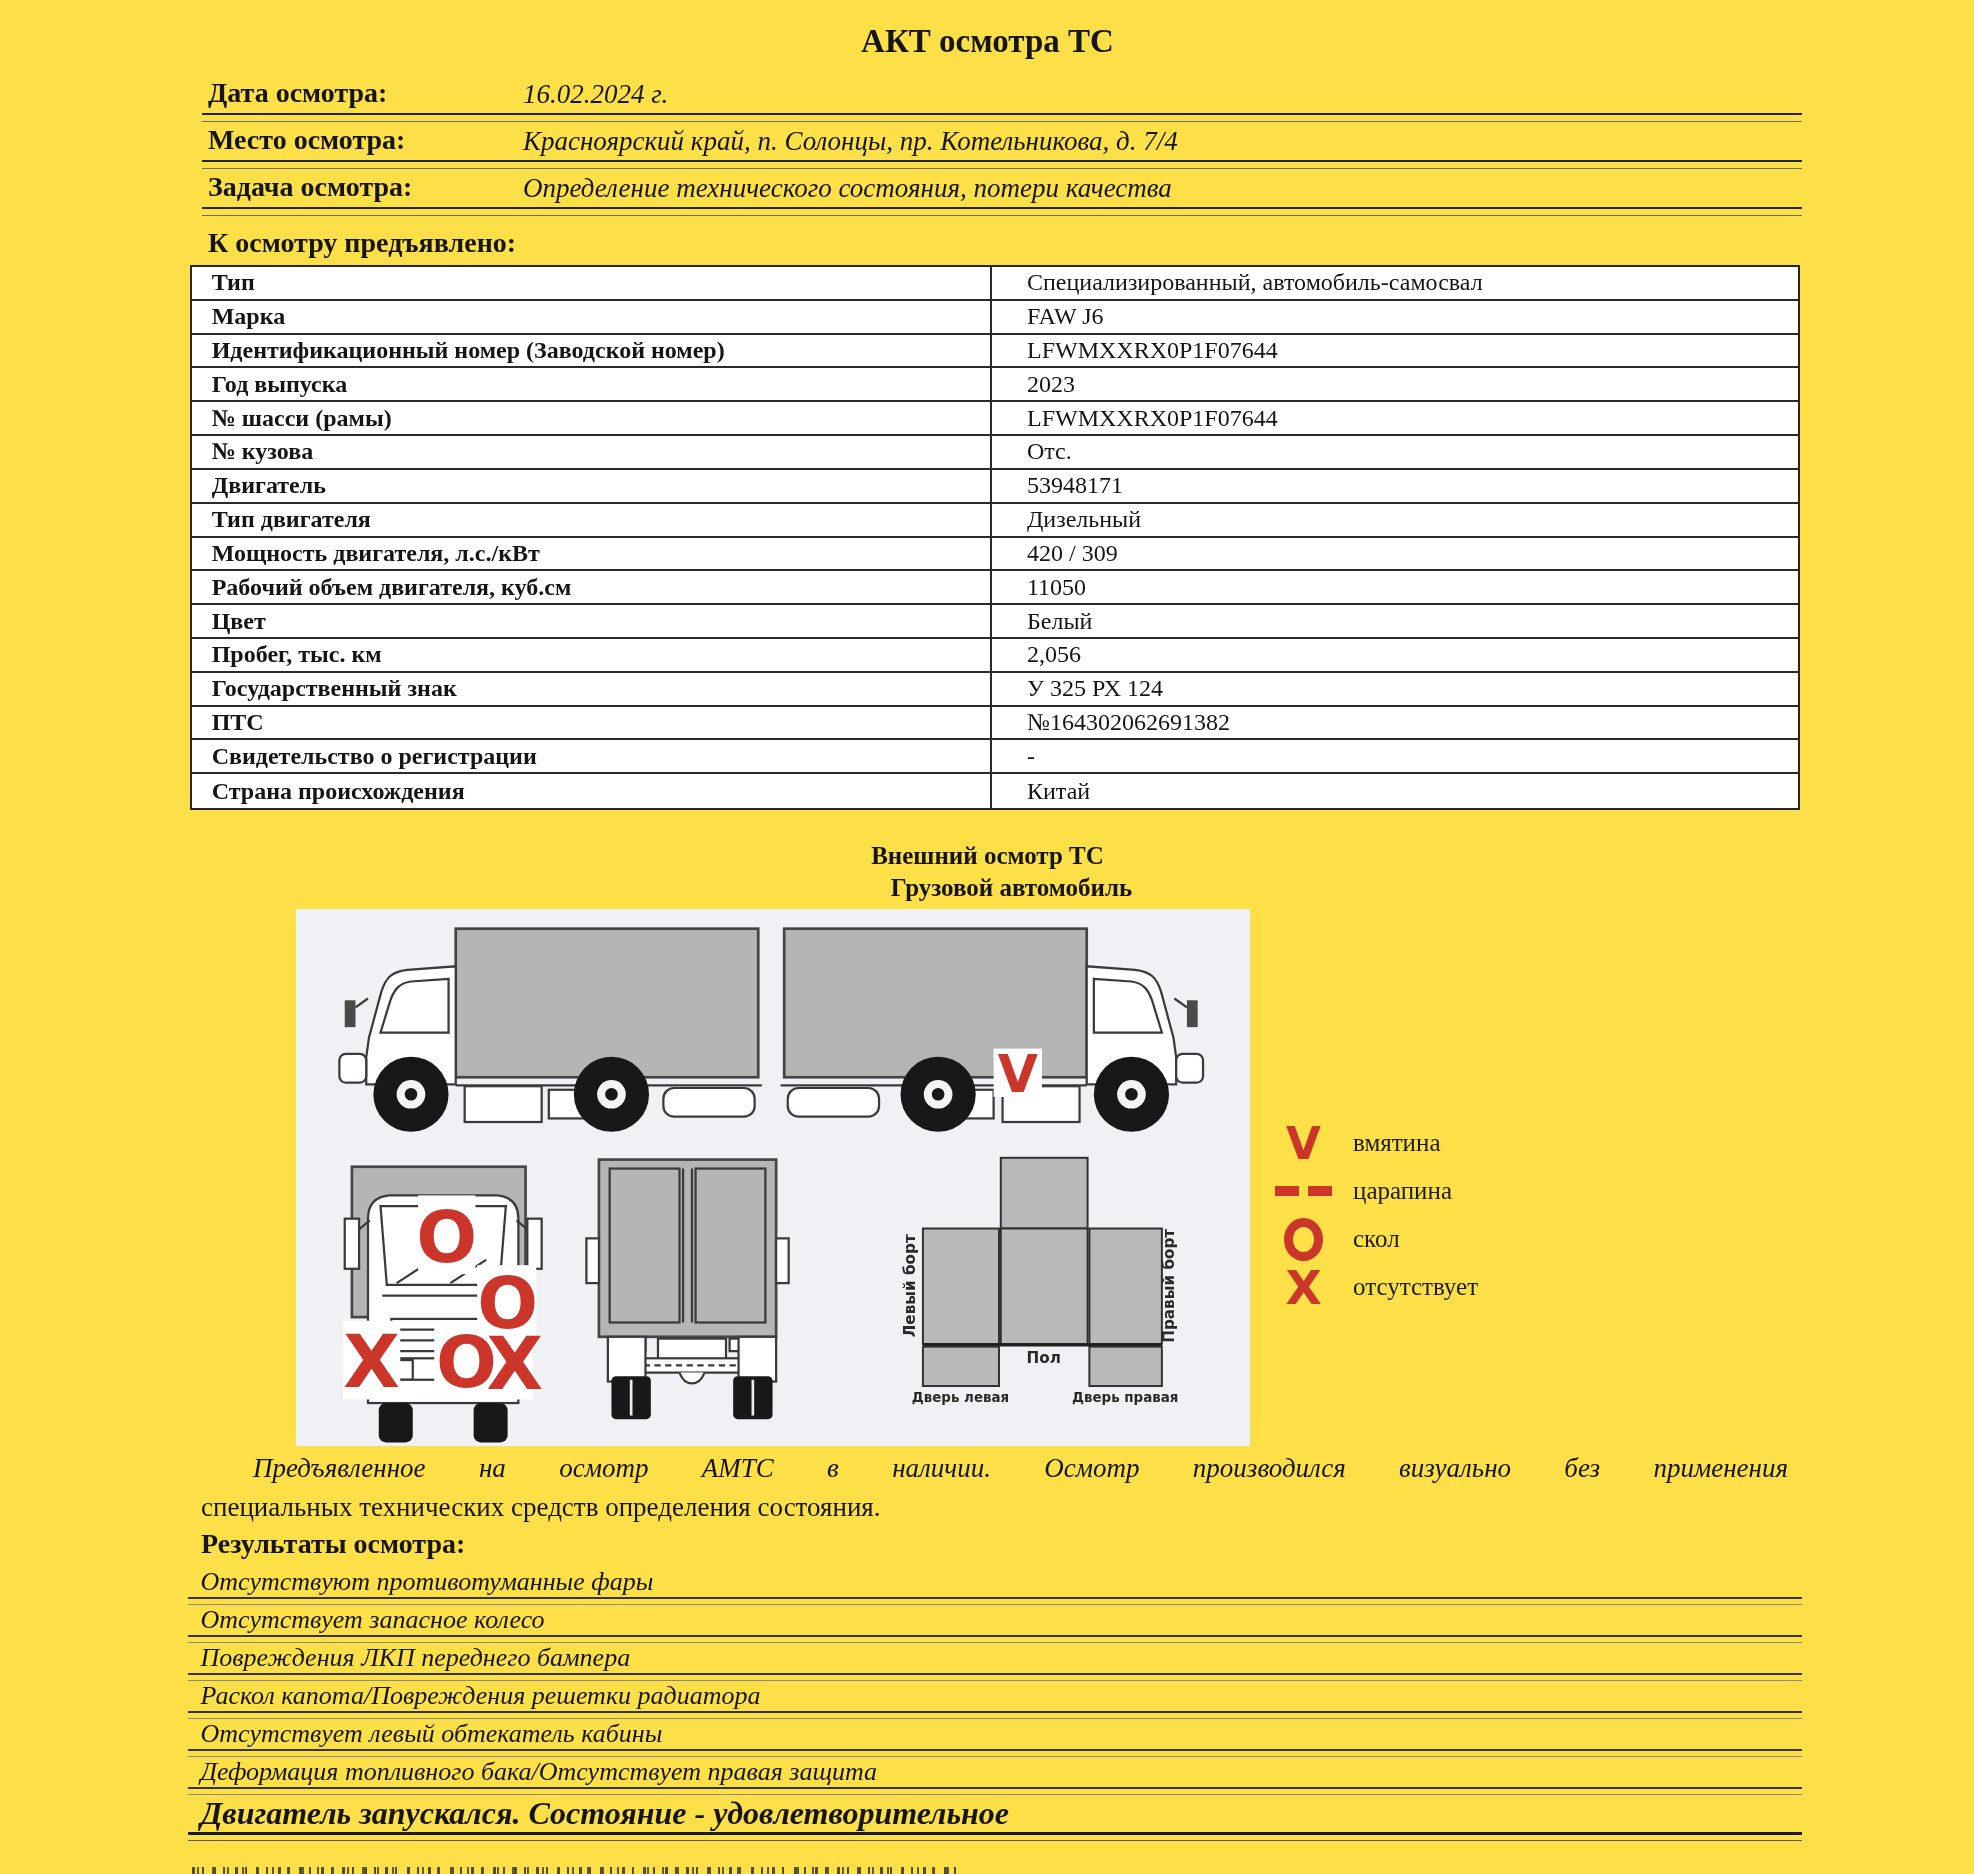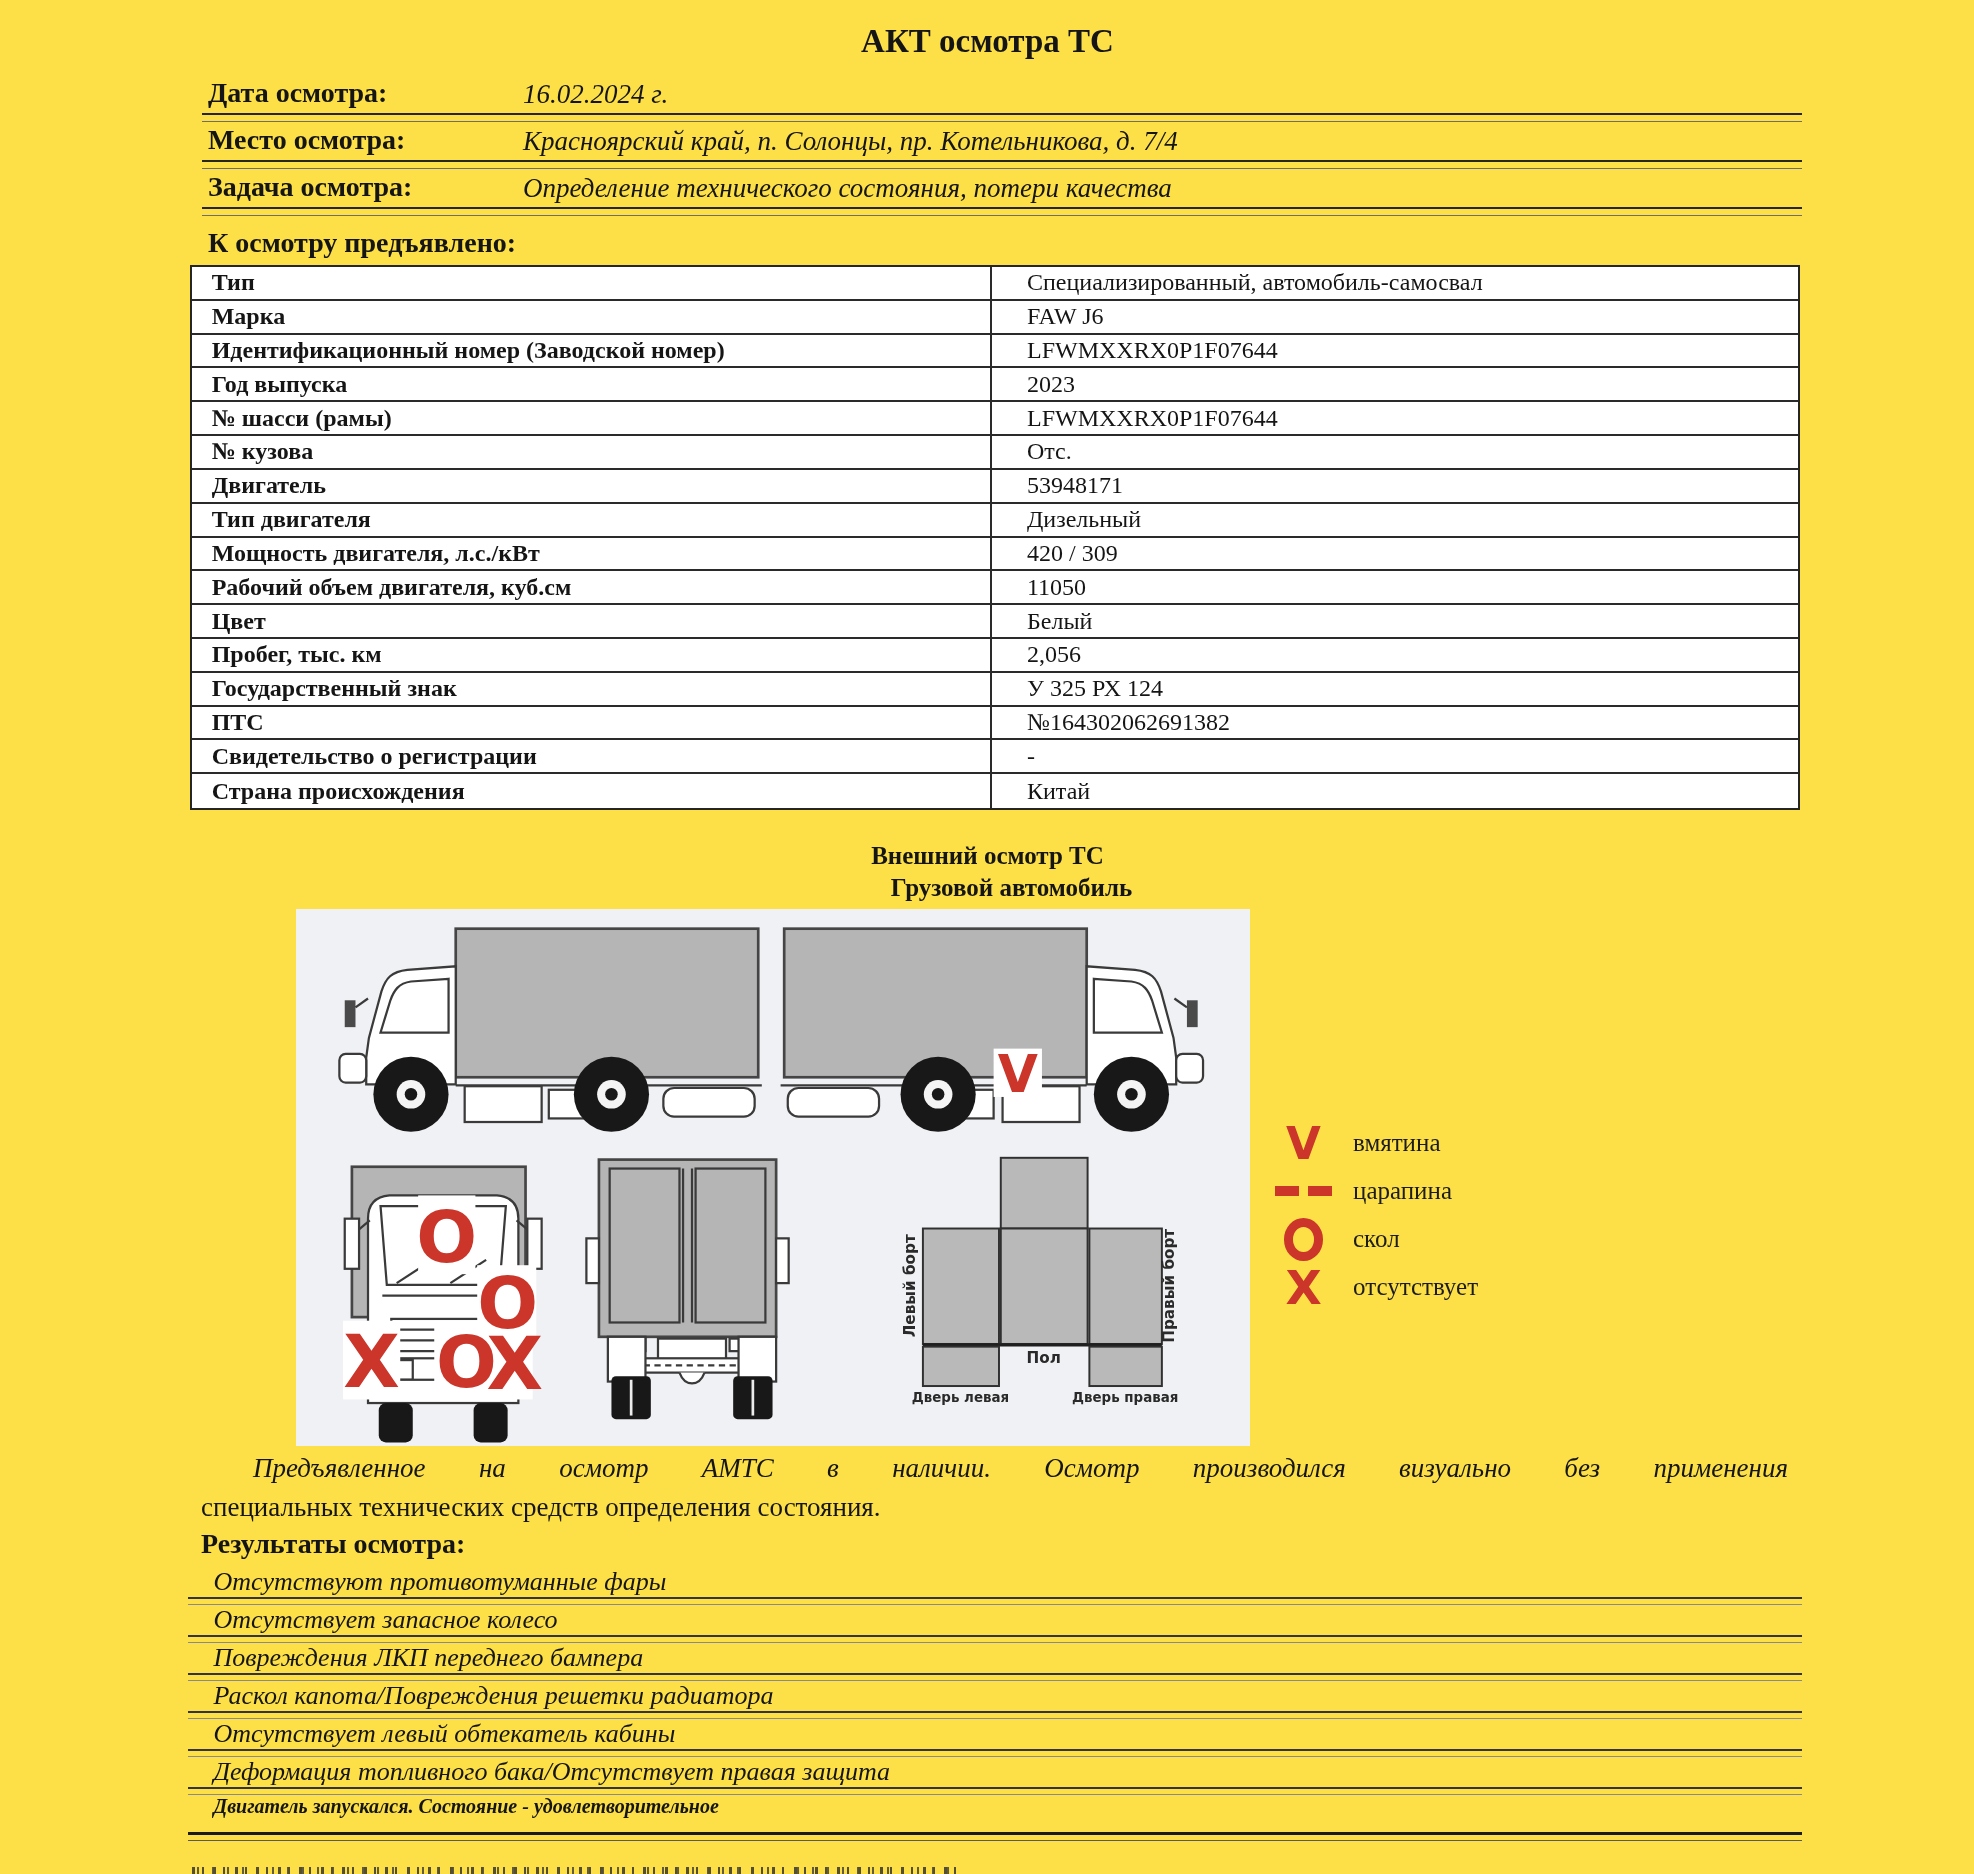--- a/index.html
+++ b/index.html
@@ -41,25 +41,25 @@
   .dash{width:24px;height:9.9px;background:#cb352a;display:inline-block;}
   .dash + .dash{margin-left:9px;}
   .ring{width:21.5px;height:25px;border:9px solid #cb352a;border-radius:50%;}
   
   .presence{position:absolute;left:201px;top:1449px;width:1587px;
     font-size:27px;line-height:39px;}
   .presence .l1{text-align:justify;text-align-last:justify;padding-left:52px;font-style:italic;}
   .results-heading{position:absolute;left:201px;top:1528px;font-size:28px;font-weight:bold;}
   .results{position:absolute;left:188px;top:1565px;width:1614px;}
   .res-item{position:relative;height:38px;}
-  .res-text{position:absolute;left:12.5px;top:1.8px;font-size:26px;font-style:italic;white-space:nowrap;margin-left:13px;}
+  .res-text{position:absolute;left:12.5px;top:1.8px;font-size:26px;font-style:italic;white-space:nowrap;}
   .res-rule{position:absolute;left:0;right:0;top:32px;height:5.4px;
     border-top:2.7px solid #343434;border-bottom:1.8px solid #8a8a8a;}
   .res-final{height:47px;}
-  .res-final .res-text{font-weight:bold;font-size:20px;}
+  .res-final .res-text{font-weight:bold;font-size:32px;}
   .res-final .res-rule{top:39px;border-top:3.6px solid #1c1c1c;border-bottom:1.8px solid #5a5a5a;}
   .cutoff-strip{position:absolute;left:192px;top:1867px;width:770px;height:7.2px;opacity:.8;
     background-image:
       repeating-linear-gradient(90deg,#2b2b2b 0 2.7px,transparent 2.7px 9.9px,#2b2b2b 9.9px 11.6px,transparent 11.6px 21.5px),
       repeating-linear-gradient(90deg,transparent 0 5.4px,#3c3c3c 5.4px 7.2px,transparent 7.2px 15px);}
   
   .lineart{stroke:#3a3a3a;stroke-width:2.5;fill:none;}
   .white{fill:#ffffff;}
   .gbox{fill:#b5b5b5;stroke:#454545;stroke-width:3;}
   .ubox{fill:#b9b9b9;stroke:#303030;stroke-width:2.2;}

